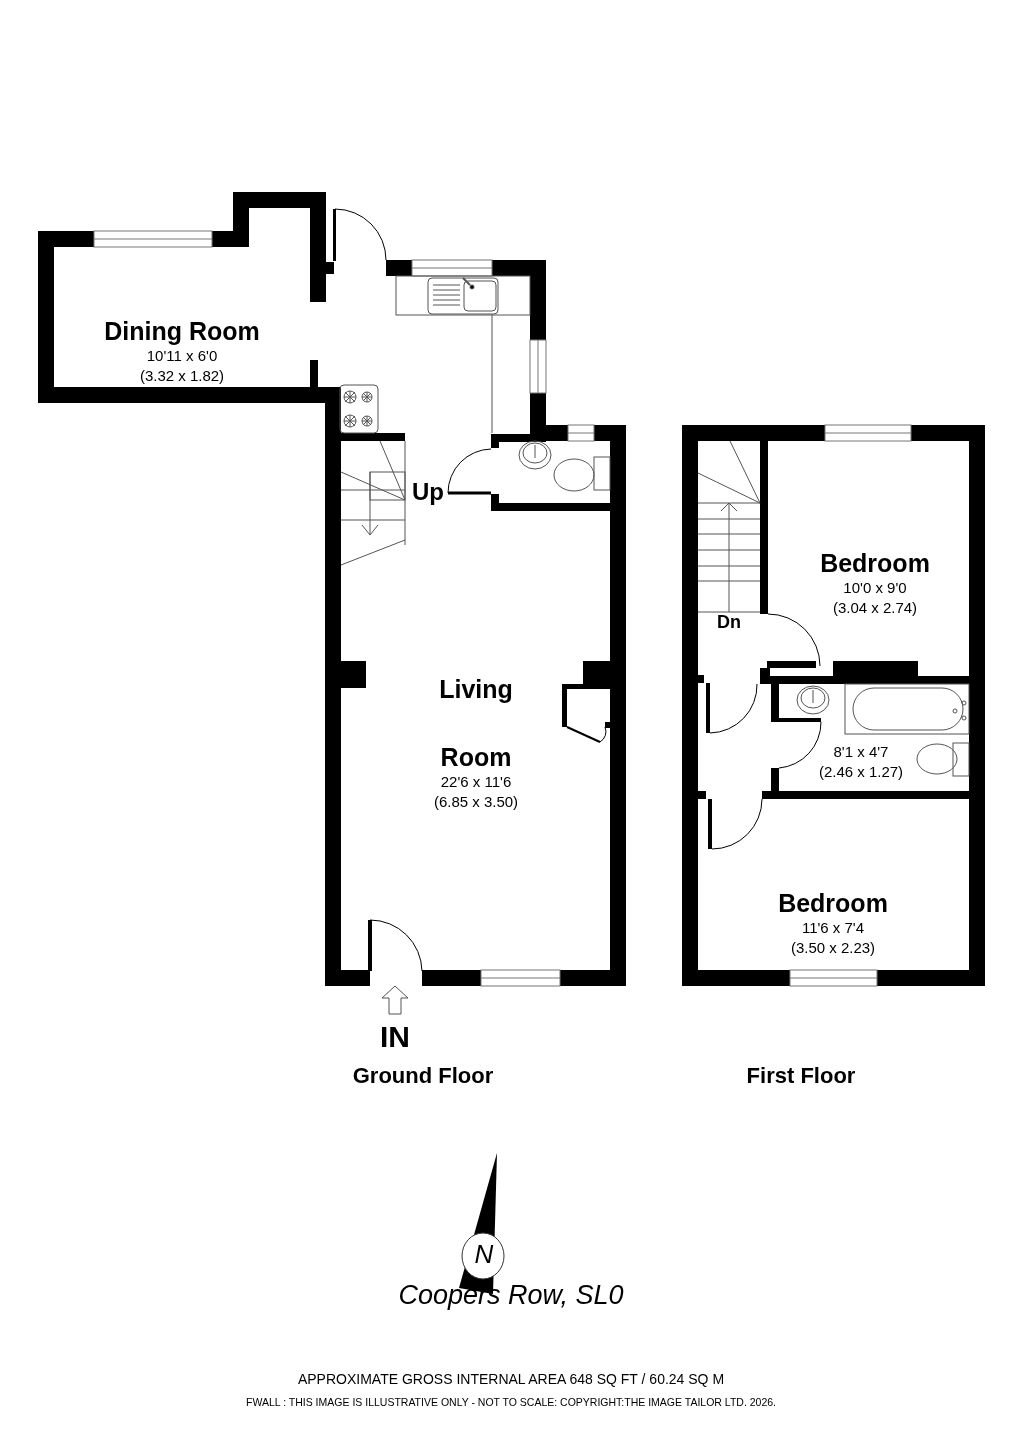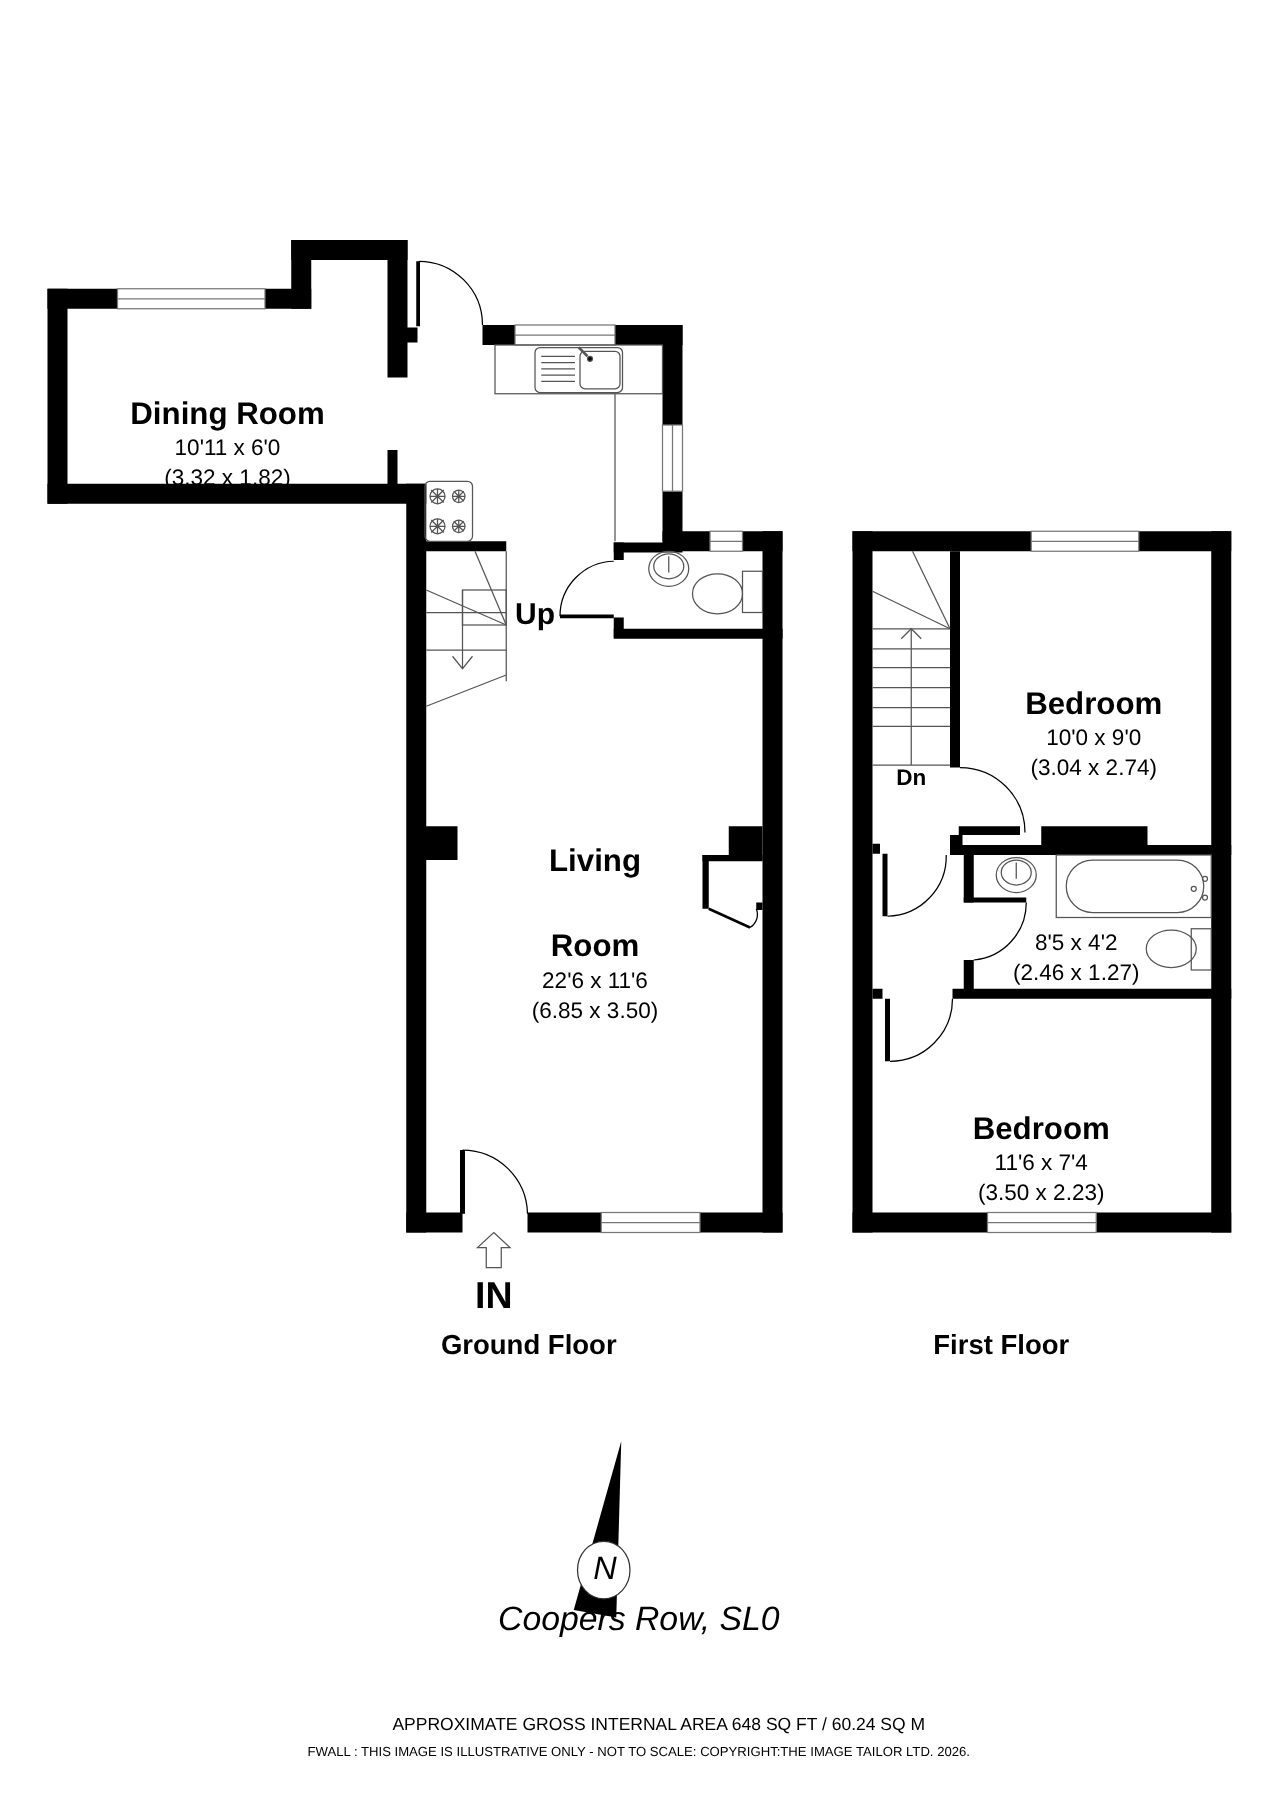--- a/index.html
+++ b/index.html
@@ -1,20 +1,20 @@
 <!DOCTYPE html>
 <html><head>
 <meta charset="utf-8">
 <style>
   html, body { margin:0; padding:0; background:#ffffff; }
   body { width:1024px; height:1447px; position:relative; overflow:hidden; font-family:"Liberation Sans", sans-serif; color:#000; }
   svg.plan { position:absolute; left:0; top:0; }
   .lbl { position:absolute; text-align:center; white-space:nowrap; transform:translateX(-50%); line-height:1.15; }
   .room-name { font-weight:bold; font-size:25px;margin-top:39px; }
-  .room-dim { font-size:18px; line-height:1.35; }
+  .room-dim { font-size:15px; line-height:1.35; }
   .big { font-weight:bold; font-size:28px; }
   .floor { font-weight:bold; font-size:22px; }
   .addr { font-size:27px; }
   .area { font-size:14px; }
   .copy { font-size:10.5px; }
 </style>
 </head>
 <body>
 
 <svg class="plan" width="1024" height="1447" viewBox="0 0 1024 1447">
@@ -219,30 +219,30 @@
 <div class="lbl big" style="left:395px; top:1020px; font-size:30px;">IN</div>
 <div class="lbl floor" style="left:423px; top:1063px;">Ground Floor</div>
 
 <div class="lbl" style="left:875px; top:510px;">
   <div class="room-name">Bedroom</div>
   <div class="room-dim">10'0 x 9'0</div>
   <div class="room-dim">(3.04 x 2.74)</div>
 </div>
 
 <div class="lbl" style="left:861px; top:742px;">
-  <div class="room-dim">8'5 x 4'2</div>
+  <div class="room-dim">8'1 x 4'7</div>
   <div class="room-dim">(2.46 x 1.27)</div>
 </div>
 
 <div class="lbl" style="left:833px; top:850px;">
   <div class="room-name">Bedroom</div>
   <div class="room-dim">11'6 x 7'4</div>
   <div class="room-dim">(3.50 x 2.23)</div>
 </div>
 
 <div class="lbl big" style="left:729px; top:612px; font-size:18px;">Dn</div>
 <div class="lbl floor" style="left:757px; top:1063px;margin-left:44px;">First Floor</div>
 
 <div class="lbl" style="left:484px; top:1240px; font-size:26px; font-style:italic;">N</div>
 
 <div class="lbl addr" style="left:511px; top:1280px;font-style:italic;">Coopers Row, SL0</div>
-<div class="lbl area" style="left:527px; top:1371px;">APPROXIMATE GROSS INTERNAL AREA 648 SQ FT / 60.24 SQ M</div>
+<div class="lbl area" style="left:511px; top:1371px;">APPROXIMATE GROSS INTERNAL AREA 648 SQ FT / 60.24 SQ M</div>
 <div class="lbl copy" style="left:511px; top:1396px;">FWALL : THIS IMAGE IS ILLUSTRATIVE ONLY - NOT TO SCALE: COPYRIGHT:THE IMAGE TAILOR LTD. 2026.</div>
 
 </body></html>

